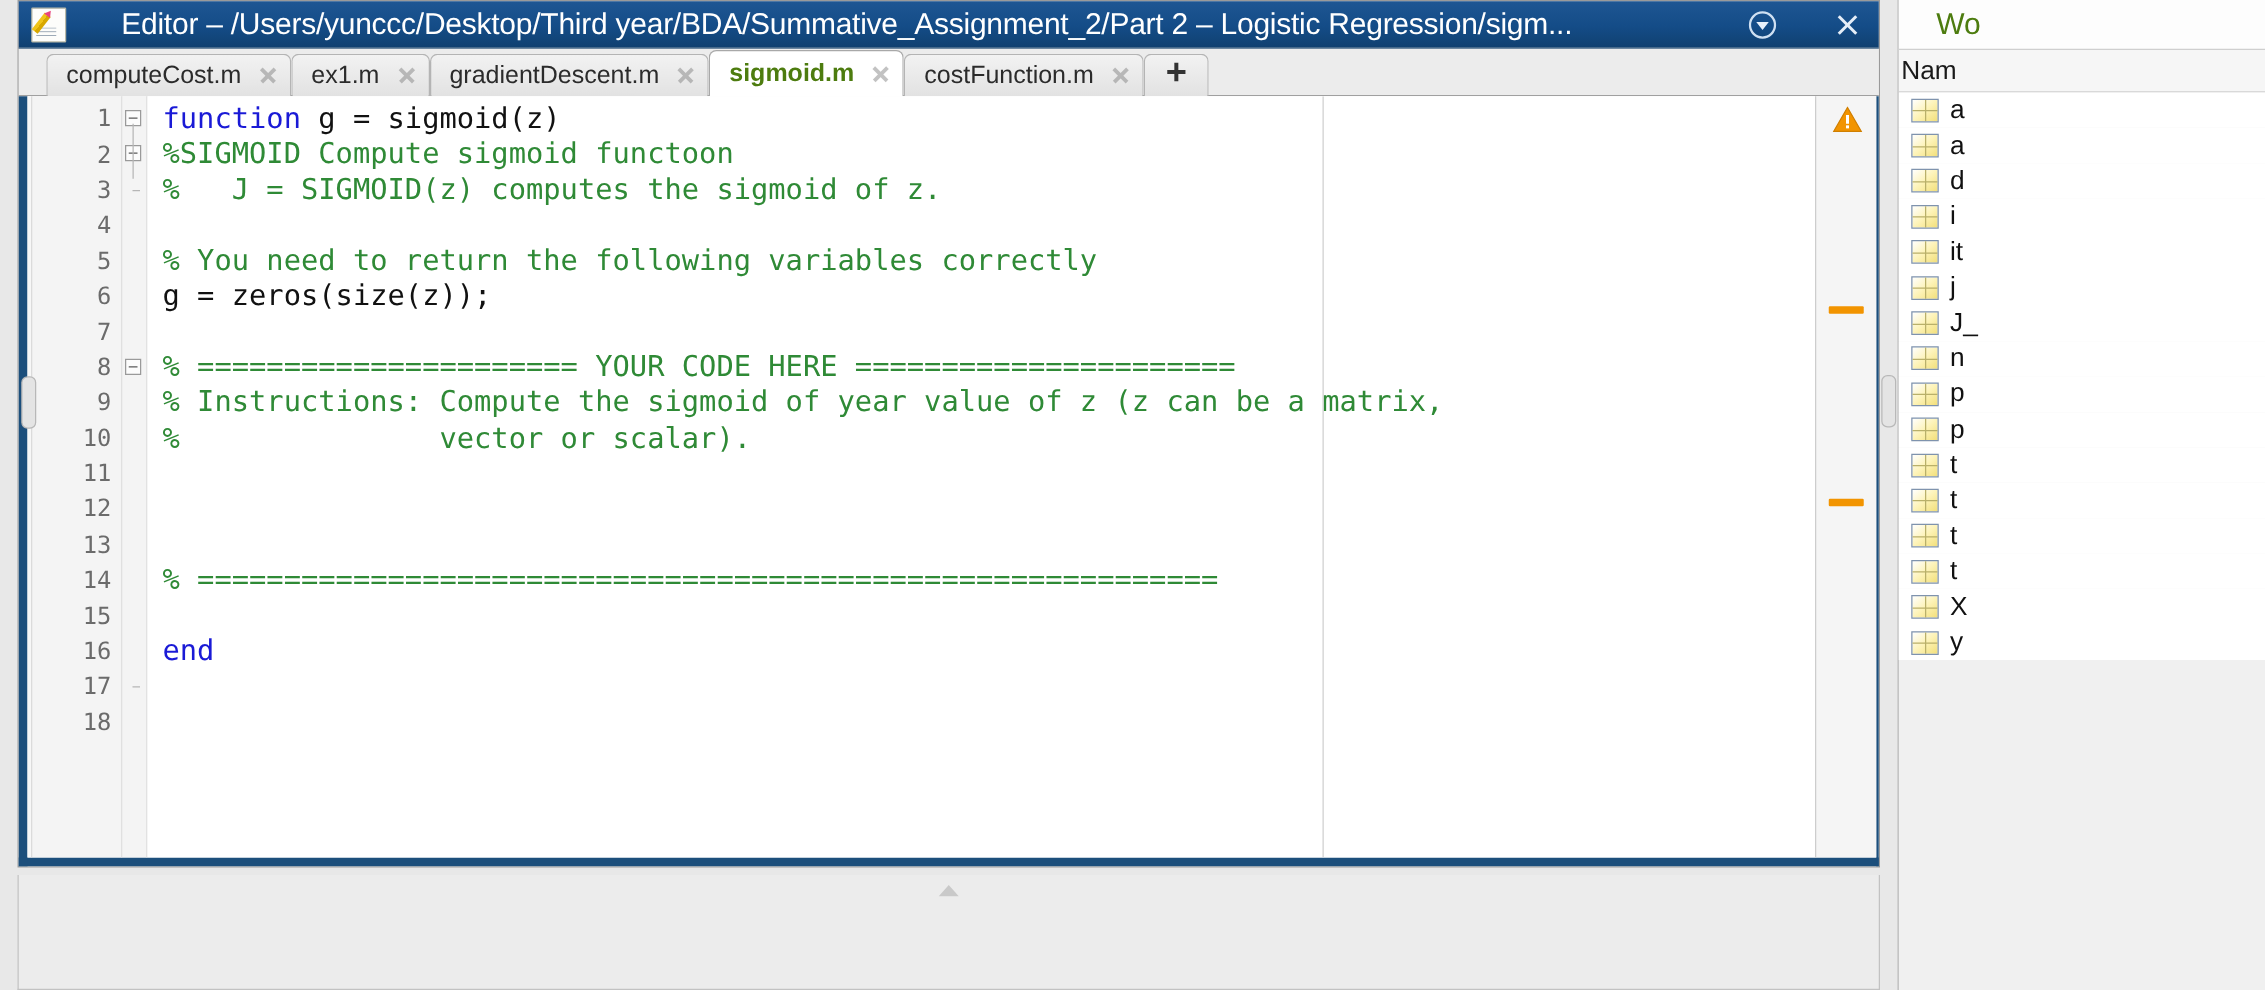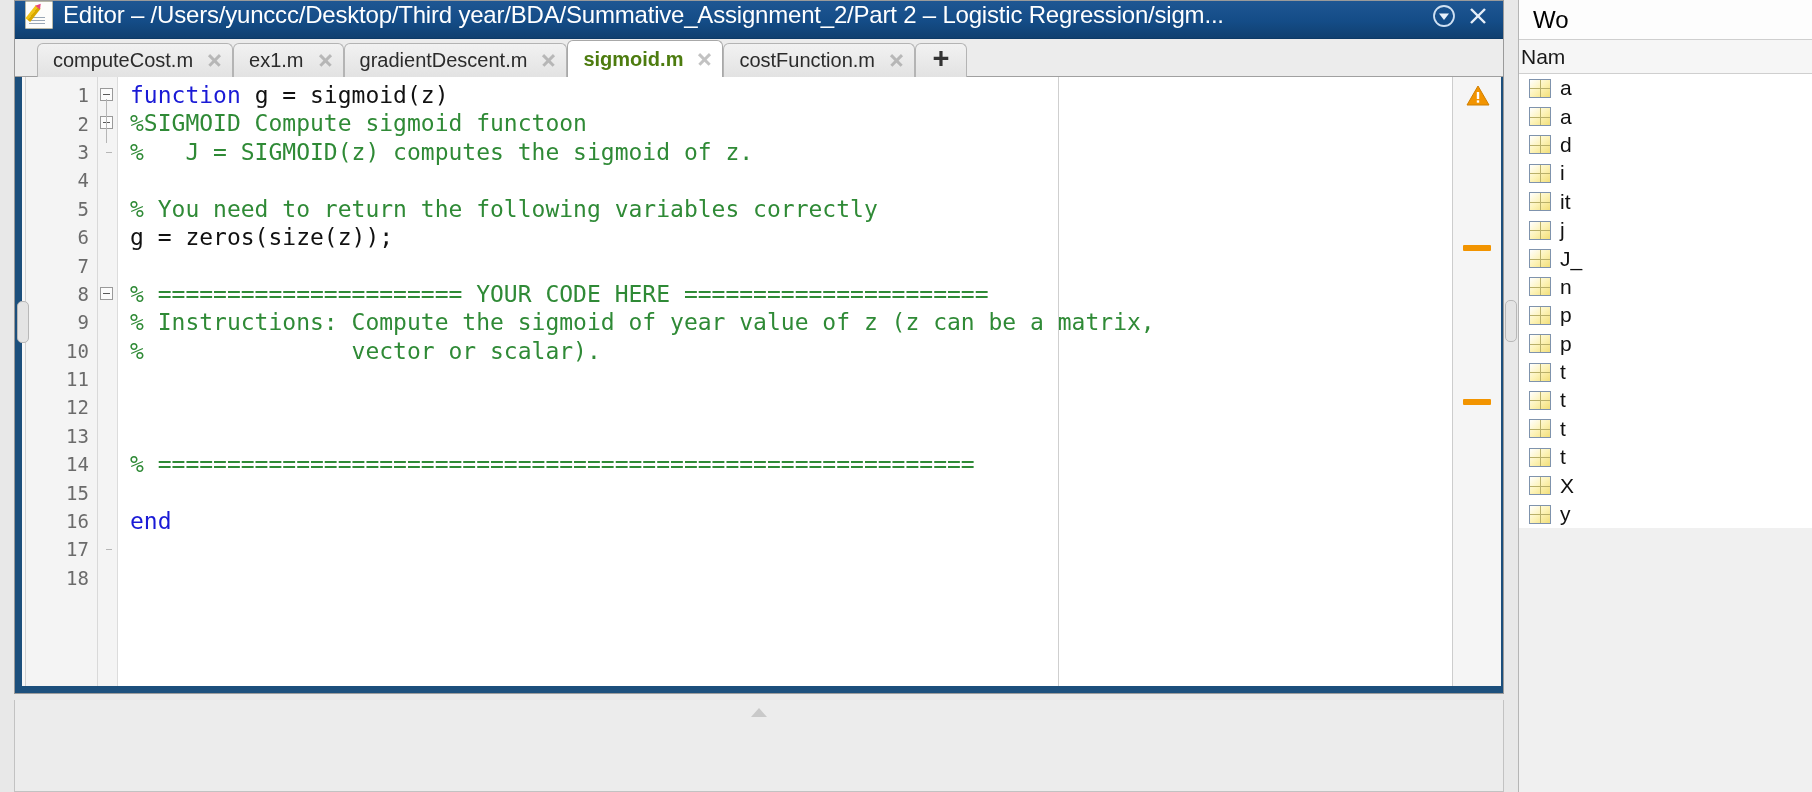--- a/index.html
+++ b/index.html
@@ -30,22 +30,24 @@
 
   
   #title-bar {
     position: absolute;
     left: 0; top: 0;
     width: 100%;
     height: 38px;
     background: linear-gradient(to bottom, #1e5693 0%, #144c87 55%, #104070 100%);
     border-bottom: 1px solid #0d3a66;
     display: flex;
+    align-items: center;
     box-sizing: border-box;
     padding: 0 8px 0 10px;
+    gap: 34px;
   }
   #title-bar .tb-icon {
     width: 26px; height: 26px;
     flex: 0 0 26px;
     position: relative;
     background: #fdfdfb;
     border: 1px solid #b9b9a8;
     border-radius: 1px;
     margin-right: 10px;
   }
@@ -303,23 +305,23 @@
     width: 294px;
     height: 792px;
     background: #f0f0f0;
     border-left: 1px solid #b5b5b5;
     box-sizing: border-box;
   }
   #ws-title {
     height: 40px;
     display: flex;
     align-items: center;
-    padding-left: 14px;
+    padding-left: 30px;
     font-size: 24px;
-    color: #000000;
+    color: #4d7c0f;
     background: #fdfdfd;
     border-bottom: 1px solid #cfcfcf;
     box-sizing: border-box;
     white-space: nowrap;
     overflow: hidden;
   }
   #ws-colhdr {
     height: 34px;
     display: flex;
     align-items: center;

